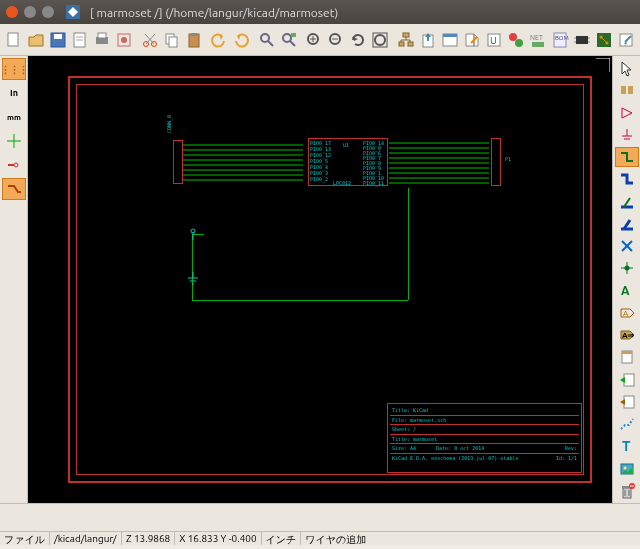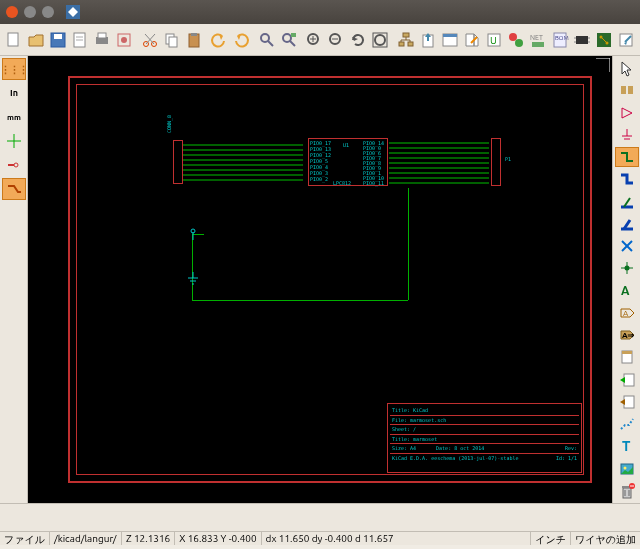--- a/index.html
+++ b/index.html
@@ -42,20 +42,21 @@
 <div class="titlebar">
   <div class="winbtn wb-close"></div>
   <div class="winbtn wb-min"></div>
   <div class="winbtn wb-max"></div>
   <span class="appicon">
     <svg width="14" height="14">
         <rect width="14" height="14" fill="#3b6ea5"></rect>
         <path d="M2 7 L7 2 L12 7 L7 12 Z" fill="#fff"></path>
       </svg>
   </span>
+  <span class="title">[ marmoset /] (/home/langur/kicad/marmoset)</span>
 </div>
 
 <div class="toolbar">
   <div class="tbtn">
       <svg width="18" height="18">
         <rect x="3" y="2" width="10" height="13" fill="#fff" stroke="#888"></rect>
       </svg>
     </div>
   <div class="tbtn">
       <svg width="18" height="18">
@@ -495,18 +496,17 @@
         </svg>
       </div>
   </div>
 </div>
 
 <div class="msgbar"></div>
 
 <div class="statusbar">
   <div class="cell">ファイル</div>
   <div class="cell" style="width:72px;overflow:hidden">/kicad/langur/</div>
-  <div class="cell">Z 12.1316</div>
+  <div class="cell">Z 13.9868</div>
   <div class="cell">X 16.833  Y -0.400</div>
-  <div class="cell flex">dx 11.650  dy -0.400  d 11.657</div>
   <div class="cell">インチ</div>
   <div class="cell" style="border-right:none">ワイヤの追加</div>
 </div>
 
 </body></html>

